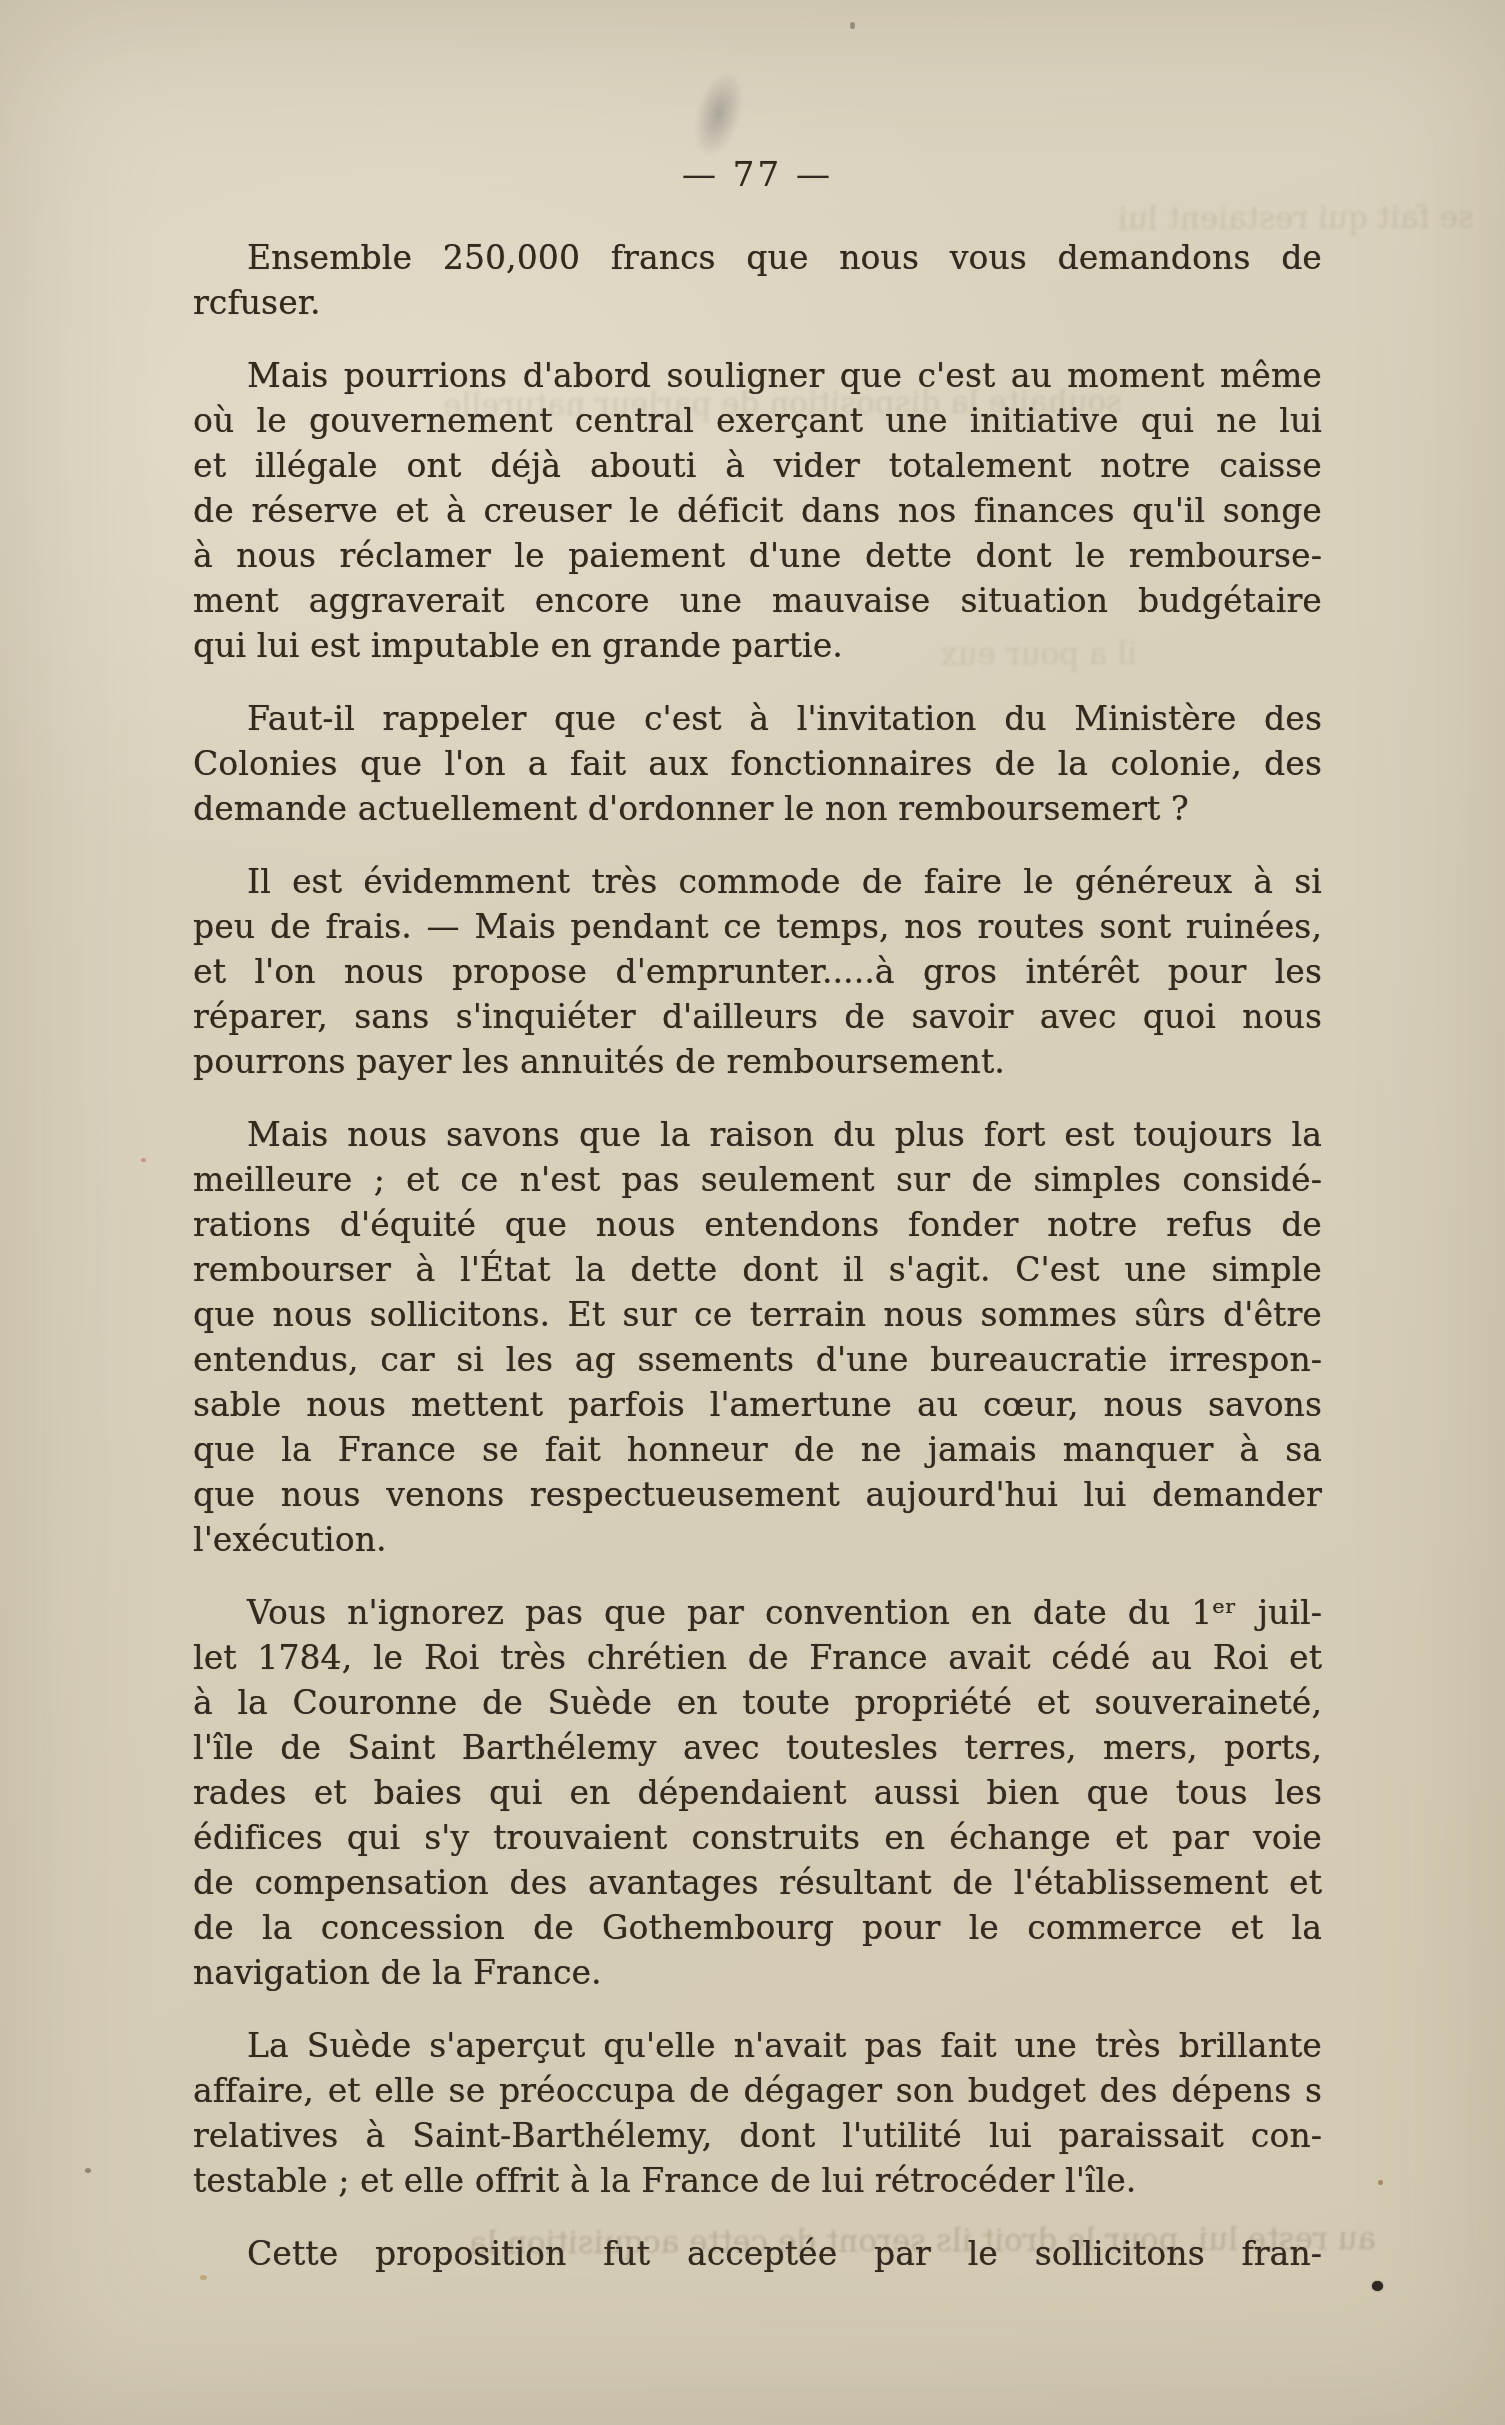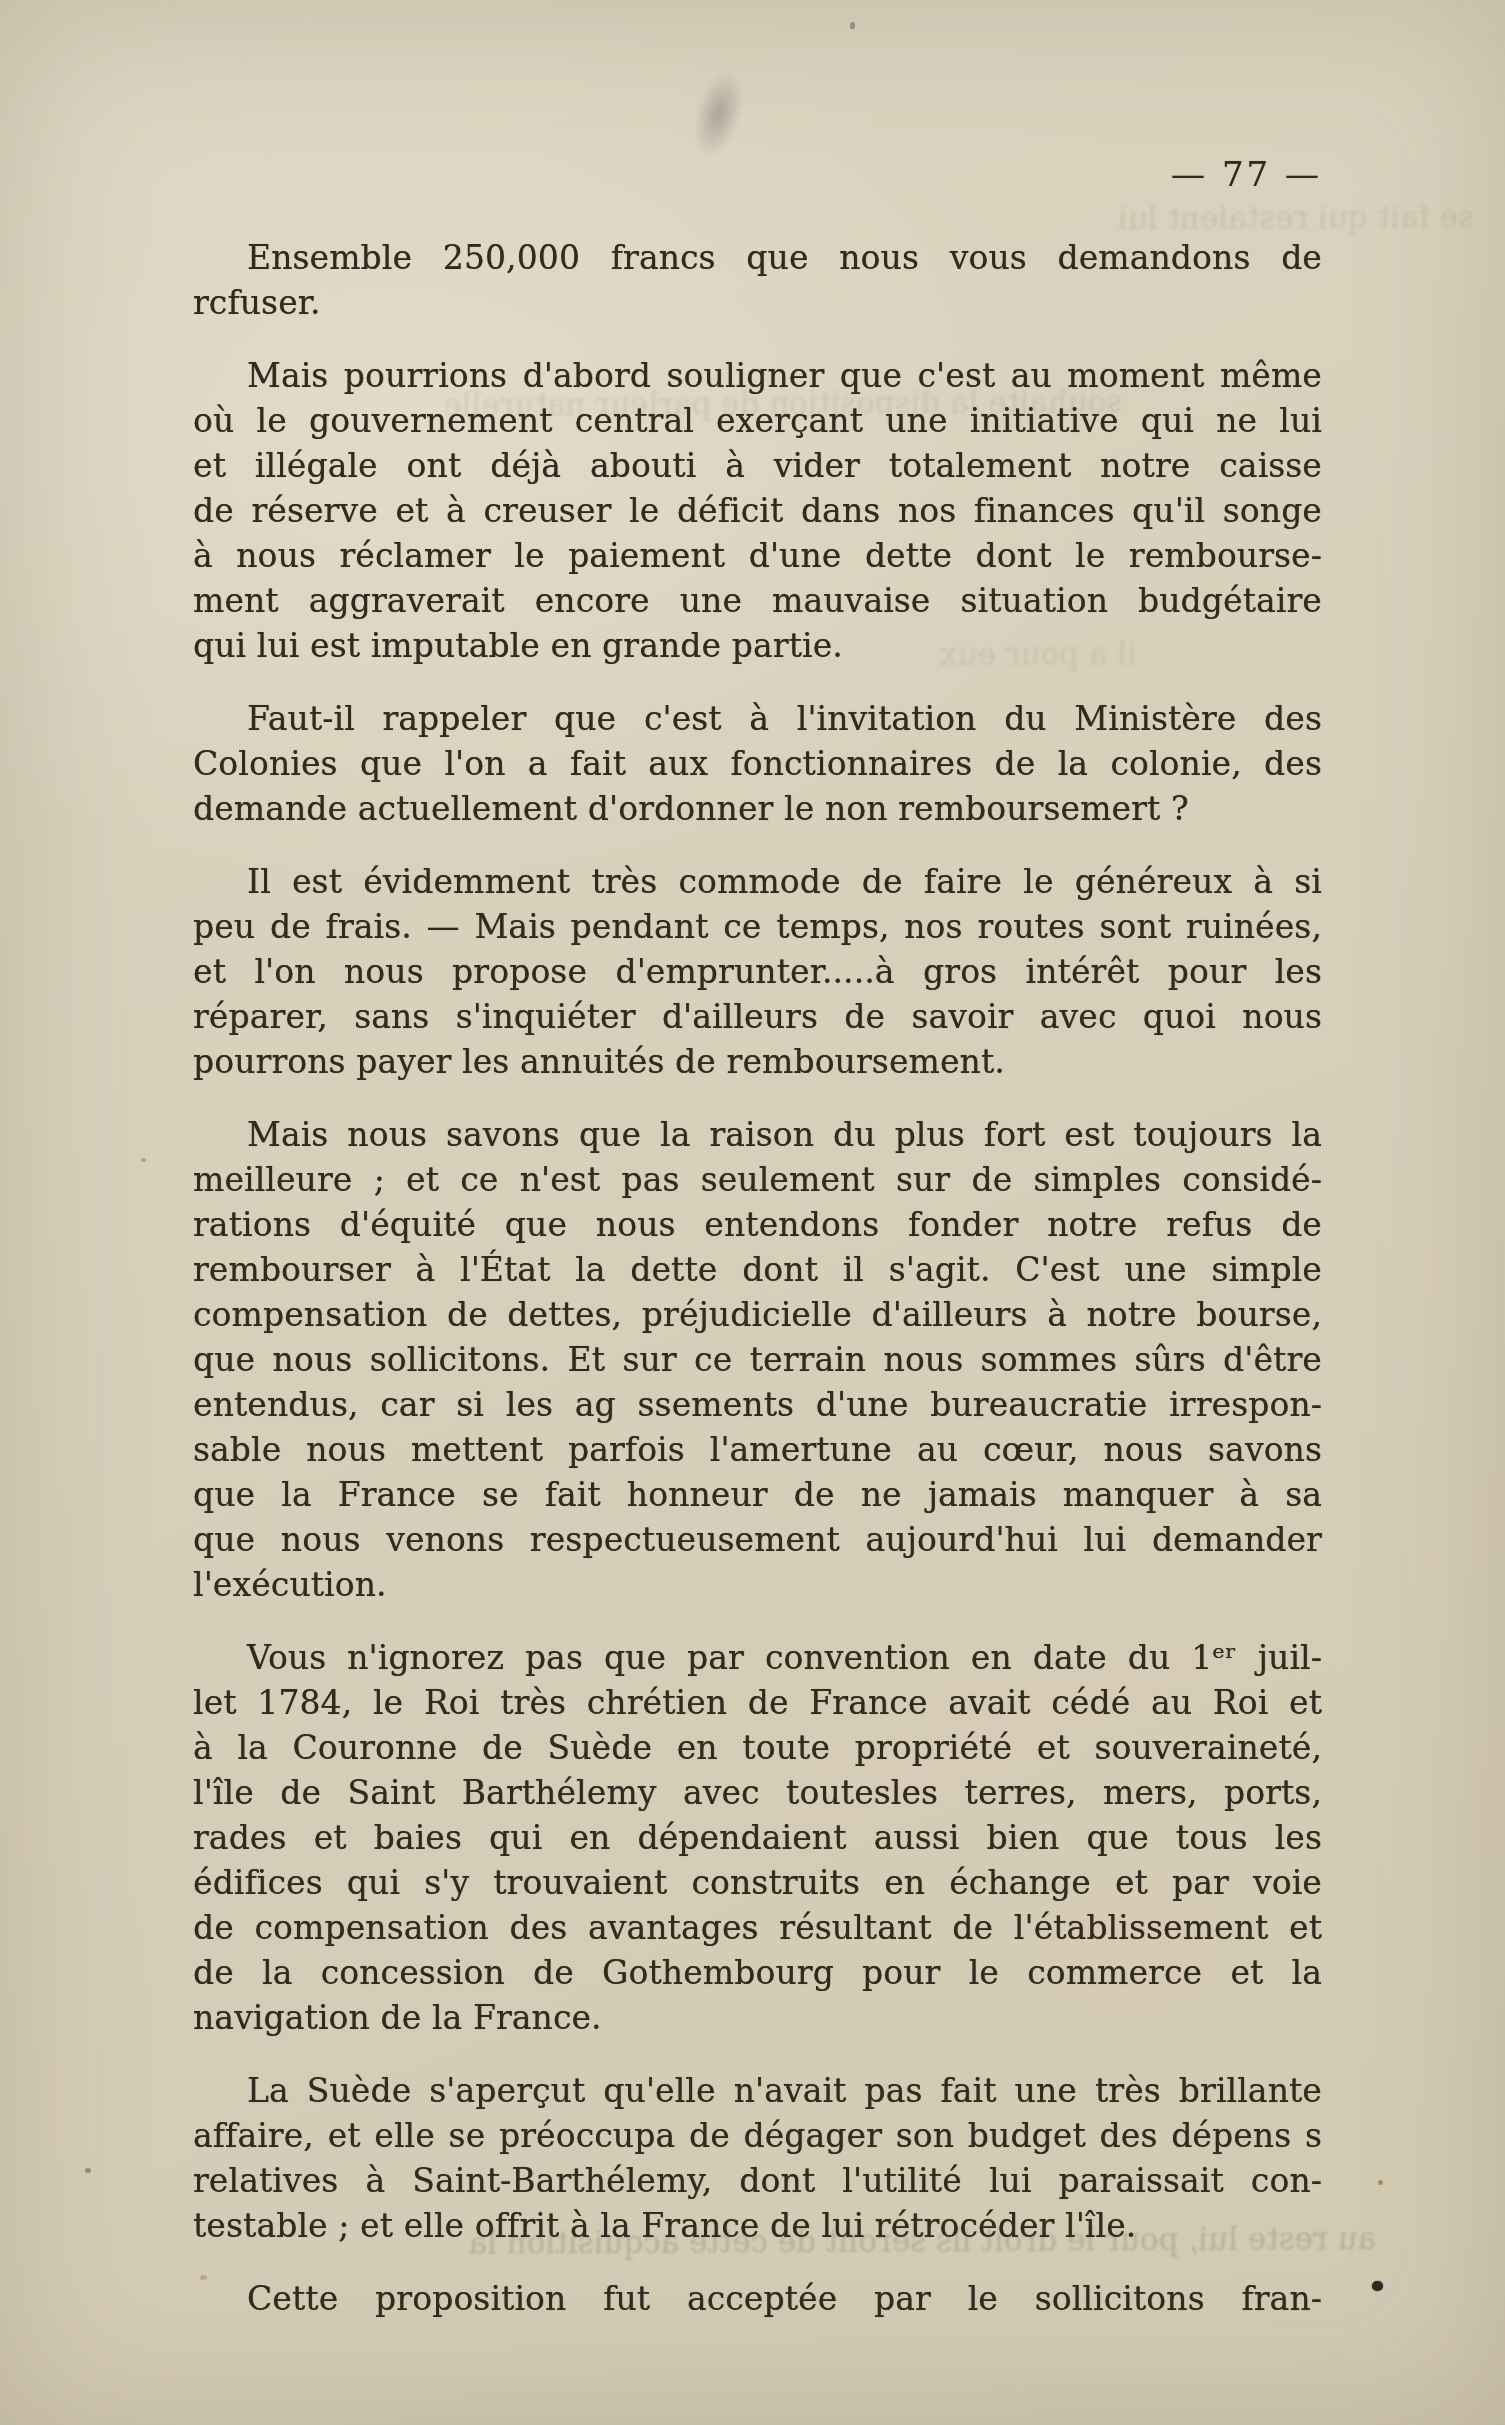--- a/index.html
+++ b/index.html
@@ -11,21 +11,21 @@
       radial-gradient(1122px 748px at 28% 18%, rgba(255,252,240,.22), rgba(255,252,240,0) 62%),
       radial-gradient(898px 673px at 75% 80%, rgba(215,203,178,.35), rgba(215,203,178,0) 70%),
       linear-gradient(158deg,#dcd4c0 0%, #d8d0bb 42%, #d2c9b3 100%);
     box-shadow: inset 0 0 150px rgba(108,94,70,.22);
     overflow:hidden;
     font-family:"DejaVu Serif","Liberation Serif",serif;
     color:#33291e;
   }
   .folio{
     position:absolute;top:152px;left:193px;width:1129px;
-    text-align:right;font-size:34px;line-height:45px;
+    text-align:center;font-size:34px;line-height:45px;
     letter-spacing:3px;
     text-shadow:0 0 0.7px rgba(51,41,30,.6);
   }
   .textblock{position:absolute;left:193px;top:207px;width:1129px;}
   .line{
     height:45px;line-height:45px;font-size:33px;
     white-space:nowrap;
     text-align:justify;text-align-last:justify;
     letter-spacing:0.1px;
     text-shadow:0 0 0.7px rgba(51,41,30,.55), 0.4px 0.4px 0 rgba(51,41,30,.22);
@@ -93,21 +93,20 @@
     <div class="line end">demande actuellement d'ordonner le non remboursemert ?</div>
     <div class="line indent">Il est évidemment très commode de faire le généreux à si</div>
     <div class="line">peu de frais. — Mais pendant ce temps, nos routes sont ruinées,</div>
     <div class="line">et l'on nous propose d'emprunter.....à gros intérêt pour les</div>
     <div class="line">réparer, sans s'inquiéter d'ailleurs de savoir avec quoi nous</div>
     <div class="line end">pourrons payer les annuités de remboursement.</div>
     <div class="line indent">Mais nous savons que la raison du plus fort est toujours la</div>
     <div class="line">meilleure ; et ce n'est pas seulement sur de simples considé-</div>
     <div class="line">rations d'équité que nous entendons fonder notre refus de</div>
     <div class="line">rembourser à l'État la dette dont il s'agit. C'est une simple</div>
-    <div class="line">compensation de dettes, préjudicielle d'ailleurs à notre bourse,</div>
     <div class="line">que nous sollicitons. Et sur ce terrain nous sommes sûrs d'être</div>
     <div class="line">entendus, car si les ag ssements d'une bureaucratie irrespon-</div>
     <div class="line">sable nous mettent parfois l'amertune au cœur, nous savons</div>
     <div class="line">que la France se fait honneur de ne jamais manquer à sa</div>
     <div class="line">que nous venons respectueusement aujourd'hui lui demander</div>
     <div class="line end">l'exécution.</div>
     <div class="line indent">Vous n'ignorez pas que par convention en date du 1ᵉʳ juil-</div>
     <div class="line">let 1784, le Roi très chrétien de France avait cédé au Roi et</div>
     <div class="line">à la Couronne de Suède en toute propriété et souveraineté,</div>
     <div class="line">l'île de Saint Barthélemy avec toutesles terres, mers, ports,</div>

